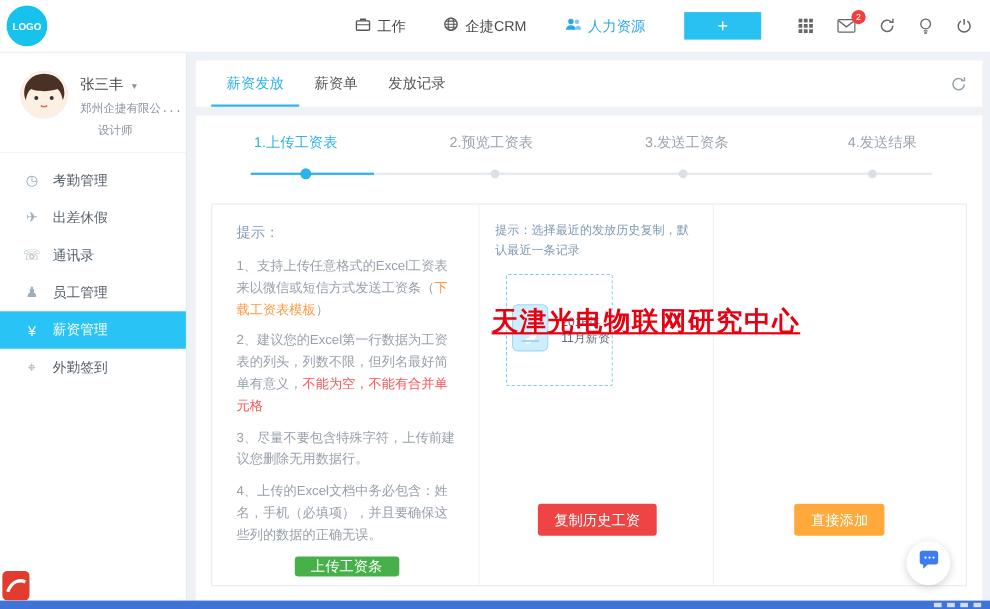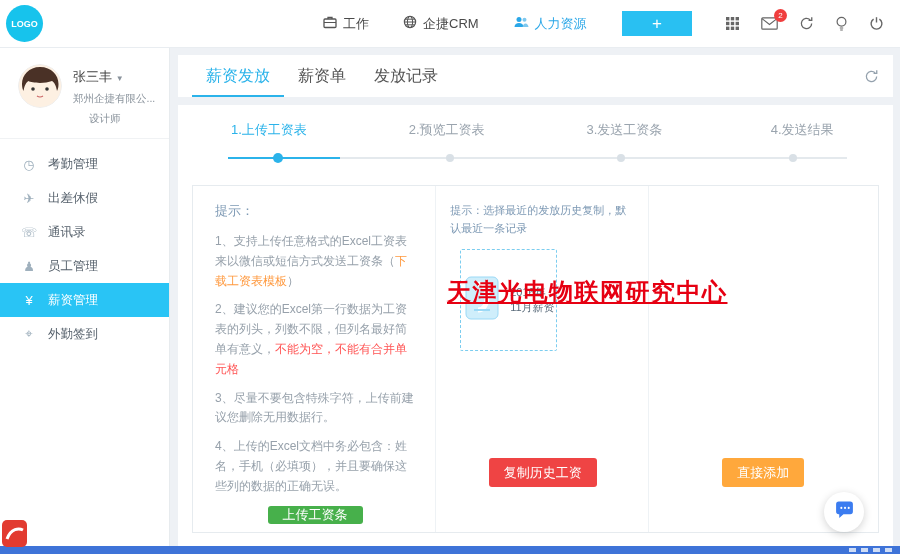--- a/index.html
+++ b/index.html
@@ -15,35 +15,35 @@
   .nav-item.active { color:#2aa7e8; }
   .top-actions { margin-left:auto; display:flex; align-items:center; gap:21px; padding-right:16px; }
   .add-btn { width:70px; height:25px; background:#29c0f2; color:#fff; border:none; font-size:17px; line-height:23px; cursor:pointer; margin-right:12px; }
   .top-icon { position:relative; display:inline-flex; cursor:pointer; }
   .badge { position:absolute; top:-8px; right:-9px; background:#f03e3e; color:#fff; font-size:8px; min-width:13px; height:13px; border-radius:7px; display:flex; align-items:center; justify-content:center; padding:0 2px; }
 
   
   .sidebar { position:absolute; top:48px; left:0; width:170px; bottom:8px; background:#fff; border-right:1px solid #e7ebee; z-index:10; }
   .profile { display:flex; padding:16px 6px 12px 18px; gap:11px; border-bottom:1px solid #f0f2f4; }
   .avatar { width:44px; height:44px; border-radius:50%; overflow:hidden; flex:0 0 auto; cursor:pointer; }
-  .pr-info { padding-top:4px; }
+  .pr-info { padding-top:4px;font-family:Liberation Mono, monospace; }
   .pr-name { font-size:13px; color:#444; cursor:pointer; white-space:nowrap; }
   .pr-caret { font-size:8px; color:#8a939c; }
   .pr-company, .pr-title { font-size:10.5px; color:#8a939c; margin-top:6px; white-space:nowrap; }
   .pr-title { padding-left:16px; }
   .menu { list-style:none; margin-top:8px; }
   .menu-item { display:flex; align-items:center; height:34px; padding-left:21px; font-size:12.5px; color:#55606b; gap:11px; cursor:pointer; }
   .icon-char { width:16px; text-align:center; color:#9fb0bd; font-size:13px; }
   .menu-item.active { background:#29c4f5; color:#fff; }
   .menu-item.active .icon-char { color:#fff; }
 
   
   .main { position:absolute; left:171px; top:48px; right:0; bottom:8px; padding:7px 7px 0; }
   .tabbar { background:#fff; height:42px; display:flex; align-items:flex-end; padding:0 14px; }
-  .tab { font-size:16px; color:#555; padding:0 14px; height:42px; line-height:41px; cursor:pointer; white-space:nowrap;margin-top:38px; }
+  .tab { font-size:13px; color:#555; padding:0 14px; height:42px; line-height:41px; cursor:pointer; white-space:nowrap;margin-top:38px; }
   .tab.active { color:#2bb3ea; border-bottom:2px solid #2bb3ea; }
   .tab-refresh { margin-left:auto; align-self:center; cursor:pointer; display:inline-flex; }
 
   .content { background:#fff; margin-top:8px; height:441px; padding:16px 14px 0; position:relative; }
 
   
   .stepper { position:relative; height:52px; }
   .step-labels { display:flex;gap:24px; }
   .step-label { width:25%; text-align:center; font-size:13px; color:#9aa4ae; }
   .step-label.active { color:#2bb3ea; }

